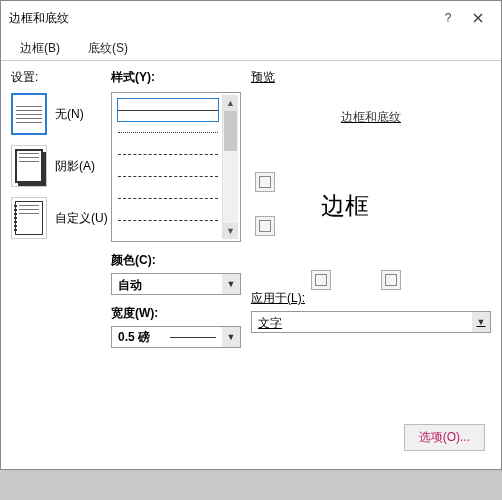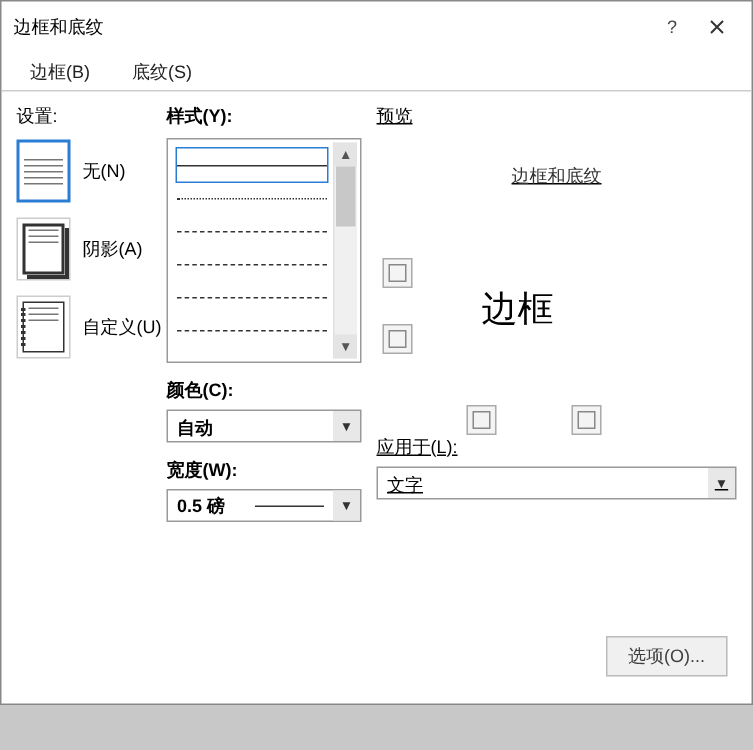--- a/index.html
+++ b/index.html
@@ -39,21 +39,21 @@
   .field-label { margin: 10px 0 4px 0; }
   .combo { border: 1px solid #999; height: 22px; display:flex; }
   .combo-val { flex:1; padding: 3px 6px; }
   .combo-btn { width: 18px; background:#e8e8e8; display:flex; align-items:center; justify-content:center; color:#333; font-size:9px;}
   
   .preview-hint { text-align:center; color:#333; margin: 6px 0 14px 0; line-height:1.4;}
   .preview-area { position: relative; height: 140px; }
   .big-text { font-family: SimSun, serif; font-size: 24px; position:absolute; left: 70px; top: 50px; }
   .sqbtn { width: 20px; height: 20px; border: 1px solid #aaa; background:#f4f4f4; position:absolute; display:flex; }
   .sqbtn::before { content:''; margin:auto; width:10px; height:10px; border:1px solid #888;}
-  .options-btn { position:absolute; right: 16px; bottom: 18px; border:1px solid #bbb; background:#f0f0f0; padding: 4px 14px; color:#404040;}
+  .options-btn { position:absolute; right: 16px; bottom: 18px; border:1px solid #bbb; background:#f0f0f0; padding: 4px 14px; color:#be185d;}
 </style>
 </head>
 <body>
 
 <div class="dialog">
   <div class="titlebar">
     <div class="titlebar-title">边框和底纹</div>
     <div class="titlebar-btns">
       <div class="tbtn">?</div>
       <div class="tbtn">

